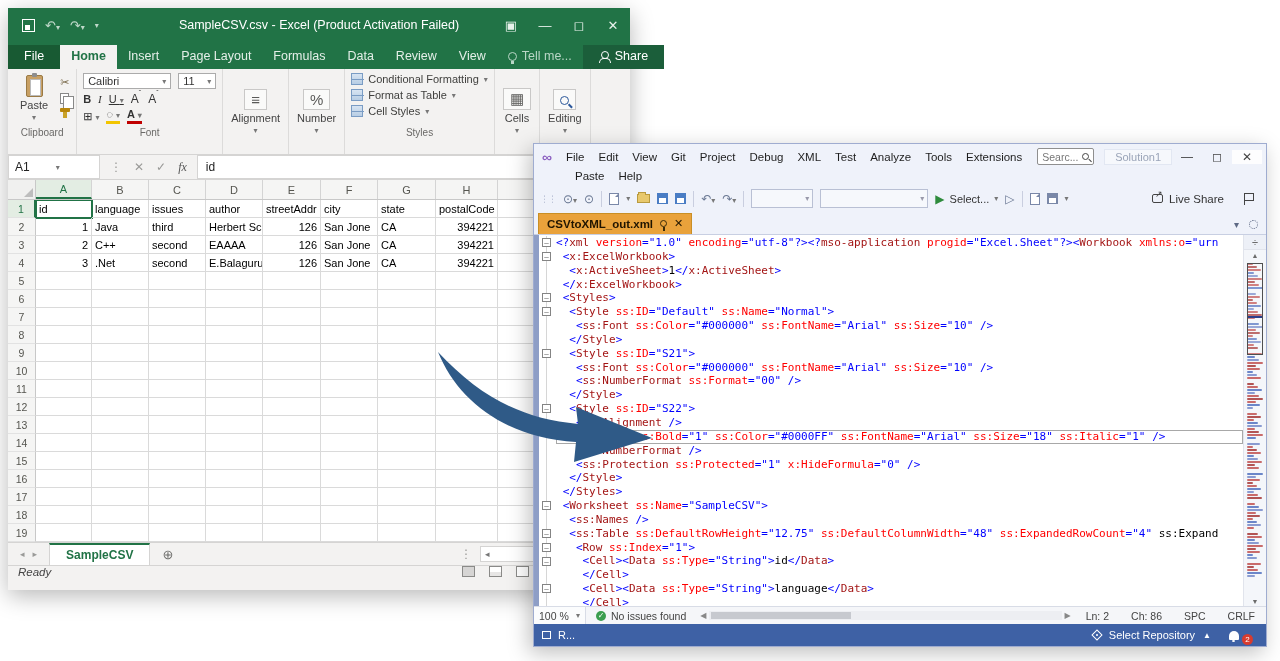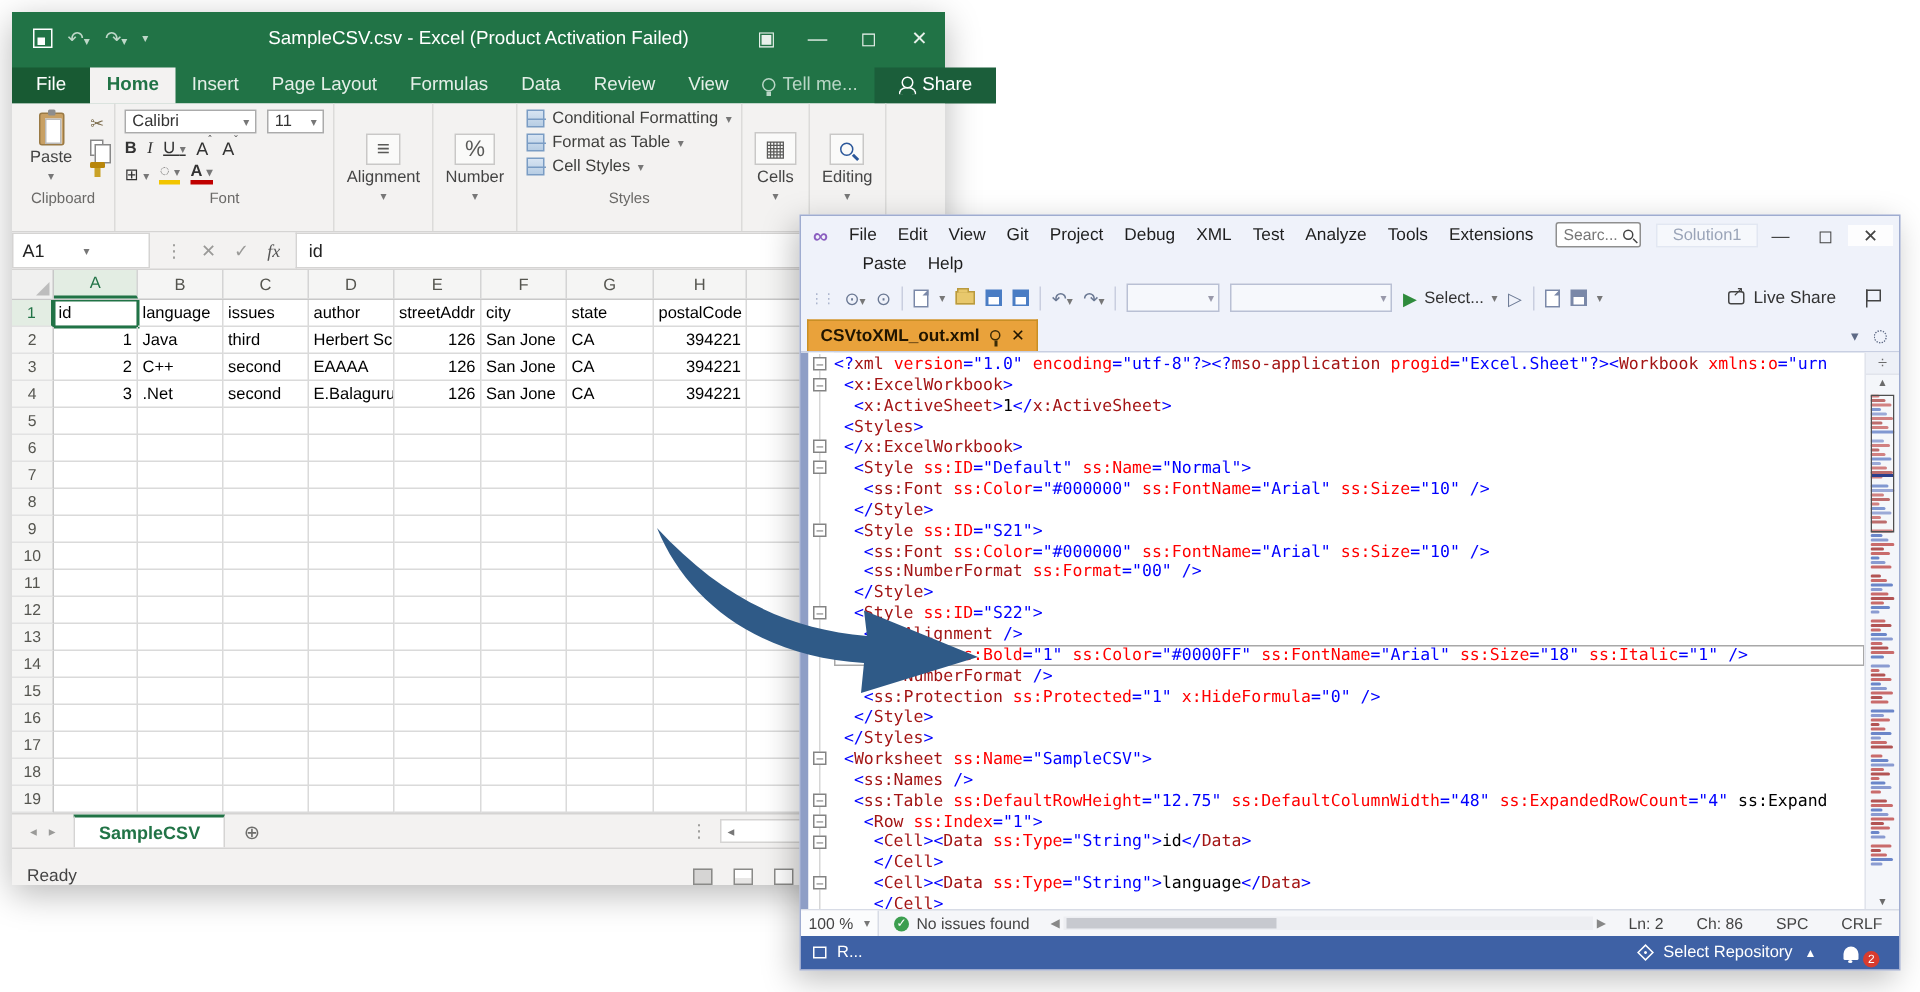--- a/index.html
+++ b/index.html
@@ -93,22 +93,22 @@
   .xcell.a1 { outline:2px solid #217346; outline-offset:-1px; }
 
   .xl-sheetbar { height:23px; display:flex; align-items:stretch; background:#F3F2F1; border-top:1px solid #D5D4D3; font-size:12px; }
   .navarrows { display:flex; align-items:center; gap:8px; padding:0 12px; color:#9A9A98; font-size:9px; }
   .sheettab { background:#fff; border:1px solid #D5D4D3; border-bottom:none; display:flex; align-items:center;
     padding:0 16px; color:#217346; font-weight:bold; font-size:12px; border-top:2px solid #217346; }
   .addsheet { display:flex; align-items:center; padding:0 12px; color:#6E6E6C; font-size:13px; }
   .sheetdots { margin-left:auto; display:flex; align-items:center; color:#9A9A98; padding:0 8px; }
   .hscroll { width:150px; background:#fff; border:1px solid #D5D4D3; margin:3px 0; display:flex; align-items:center; }
   .hscroll span { color:#777; font-size:9px; padding-left:4px; }
-  .xl-status { height:25px; background:#F3F2F1; border-top:1px solid #D5D4D3; display:flex; align-items:flex-end;
-    font-size:11.5px; color:#444; padding:0 10px; }
+  .xl-status { height:25px; background:#F3F2F1; border-top:1px solid #D5D4D3; display:flex; align-items:flex-start;
+    font-size:11.5px; color:#444; padding:0 10px;font-style:italic; }
   .viewicons { margin-left:auto; display:flex; align-items:center; gap:14px; margin-right:6px; }
   .vico { width:13px; height:11px; border:1px solid #8A8A88; background:#fff; }
   .vico.active { background:#D6D5D4; }
   .vico.pl { background:linear-gradient(#fff 60%, #E7E6E5 60%); }
   .zoomctl { display:flex; align-items:center; gap:8px; color:#666; }
   .ztrack { width:70px; height:1px; background:#A9A9A7; position:relative; }
   .zthumb { position:absolute; left:46px; top:-4px; width:3px; height:9px; background:#6E6E6C; }
 
   
   #vs { left:533px; top:143px; width:734px; height:504px; background:var(--vs-chrome,#EFF2FA);
@@ -688,22 +688,22 @@
         <div class="fold-cell" style="top: 266.15px;">–</div>
         <div class="fold-cell" style="top: 293.85px;">–</div>
         <div class="fold-cell" style="top: 307.7px;">–</div>
         <div class="fold-cell" style="top: 321.55px;">–</div>
         <div class="fold-cell" style="top: 349.25px;">–</div>
       </div>
     <div class="codearea" id="vs-code">
         <div class="code-line"><span class="xd">&lt;?</span><span class="xe">xml</span> <span class="xa">version</span><span class="xd">=</span><span class="xv">"1.0"</span> <span class="xa">encoding</span><span class="xd">=</span><span class="xv">"utf-8"</span><span class="xd">?&gt;</span><span class="xd">&lt;?</span><span class="xe">mso-application</span> <span class="xa">progid</span><span class="xd">=</span><span class="xv">"Excel.Sheet"</span><span class="xd">?&gt;</span><span class="xd">&lt;</span><span class="xe">Workbook</span> <span class="xa">xmlns:o</span><span class="xd">=</span><span class="xv">"urn</span></div>
         <div class="code-line"> <span class="xd">&lt;</span><span class="xe">x:ExcelWorkbook</span><span class="xd">&gt;</span></div>
         <div class="code-line">  <span class="xd">&lt;</span><span class="xe">x:ActiveSheet</span><span class="xd">&gt;</span>1<span class="xd">&lt;/</span><span class="xe">x:ActiveSheet</span><span class="xd">&gt;</span></div>
+        <div class="code-line"> <span class="xd">&lt;/</span><span class="xe">x:ExcelWorkbook</span><span class="xd">&gt;</span></div>
         <div class="code-line"> <span class="xd">&lt;</span><span class="xe">Styles</span><span class="xd">&gt;</span></div>
-        <div class="code-line"> <span class="xd">&lt;/</span><span class="xe">x:ExcelWorkbook</span><span class="xd">&gt;</span></div>
         <div class="code-line">  <span class="xd">&lt;</span><span class="xe">Style</span> <span class="xa">ss:ID</span><span class="xd">=</span><span class="xv">"Default"</span> <span class="xa">ss:Name</span><span class="xd">=</span><span class="xv">"Normal"</span><span class="xd">&gt;</span></div>
         <div class="code-line">   <span class="xd">&lt;</span><span class="xe">ss:Font</span> <span class="xa">ss:Color</span><span class="xd">=</span><span class="xv">"#000000"</span> <span class="xa">ss:FontName</span><span class="xd">=</span><span class="xv">"Arial"</span> <span class="xa">ss:Size</span><span class="xd">=</span><span class="xv">"10"</span> <span class="xd">/&gt;</span></div>
         <div class="code-line">  <span class="xd">&lt;/</span><span class="xe">Style</span><span class="xd">&gt;</span></div>
         <div class="code-line">  <span class="xd">&lt;</span><span class="xe">Style</span> <span class="xa">ss:ID</span><span class="xd">=</span><span class="xv">"S21"</span><span class="xd">&gt;</span></div>
         <div class="code-line">   <span class="xd">&lt;</span><span class="xe">ss:Font</span> <span class="xa">ss:Color</span><span class="xd">=</span><span class="xv">"#000000"</span> <span class="xa">ss:FontName</span><span class="xd">=</span><span class="xv">"Arial"</span> <span class="xa">ss:Size</span><span class="xd">=</span><span class="xv">"10"</span> <span class="xd">/&gt;</span></div>
         <div class="code-line">   <span class="xd">&lt;</span><span class="xe">ss:NumberFormat</span> <span class="xa">ss:Format</span><span class="xd">=</span><span class="xv">"00"</span> <span class="xd">/&gt;</span></div>
         <div class="code-line">  <span class="xd">&lt;/</span><span class="xe">Style</span><span class="xd">&gt;</span></div>
         <div class="code-line">  <span class="xd">&lt;</span><span class="xe">Style</span> <span class="xa">ss:ID</span><span class="xd">=</span><span class="xv">"S22"</span><span class="xd">&gt;</span></div>
         <div class="code-line">   <span class="xd">&lt;</span><span class="xe">ss:Alignment</span> <span class="xd">/&gt;</span></div>
         <div class="code-line cur">   <span class="xd">&lt;</span><span class="xe">ss:Font</span> <span class="xa">ss:Bold</span><span class="xd">=</span><span class="xv">"1"</span> <span class="xa">ss:Color</span><span class="xd">=</span><span class="xv">"#0000FF"</span> <span class="xa">ss:FontName</span><span class="xd">=</span><span class="xv">"Arial"</span> <span class="xa">ss:Size</span><span class="xd">=</span><span class="xv">"18"</span> <span class="xa">ss:Italic</span><span class="xd">=</span><span class="xv">"1"</span> <span class="xd">/&gt;</span></div>

